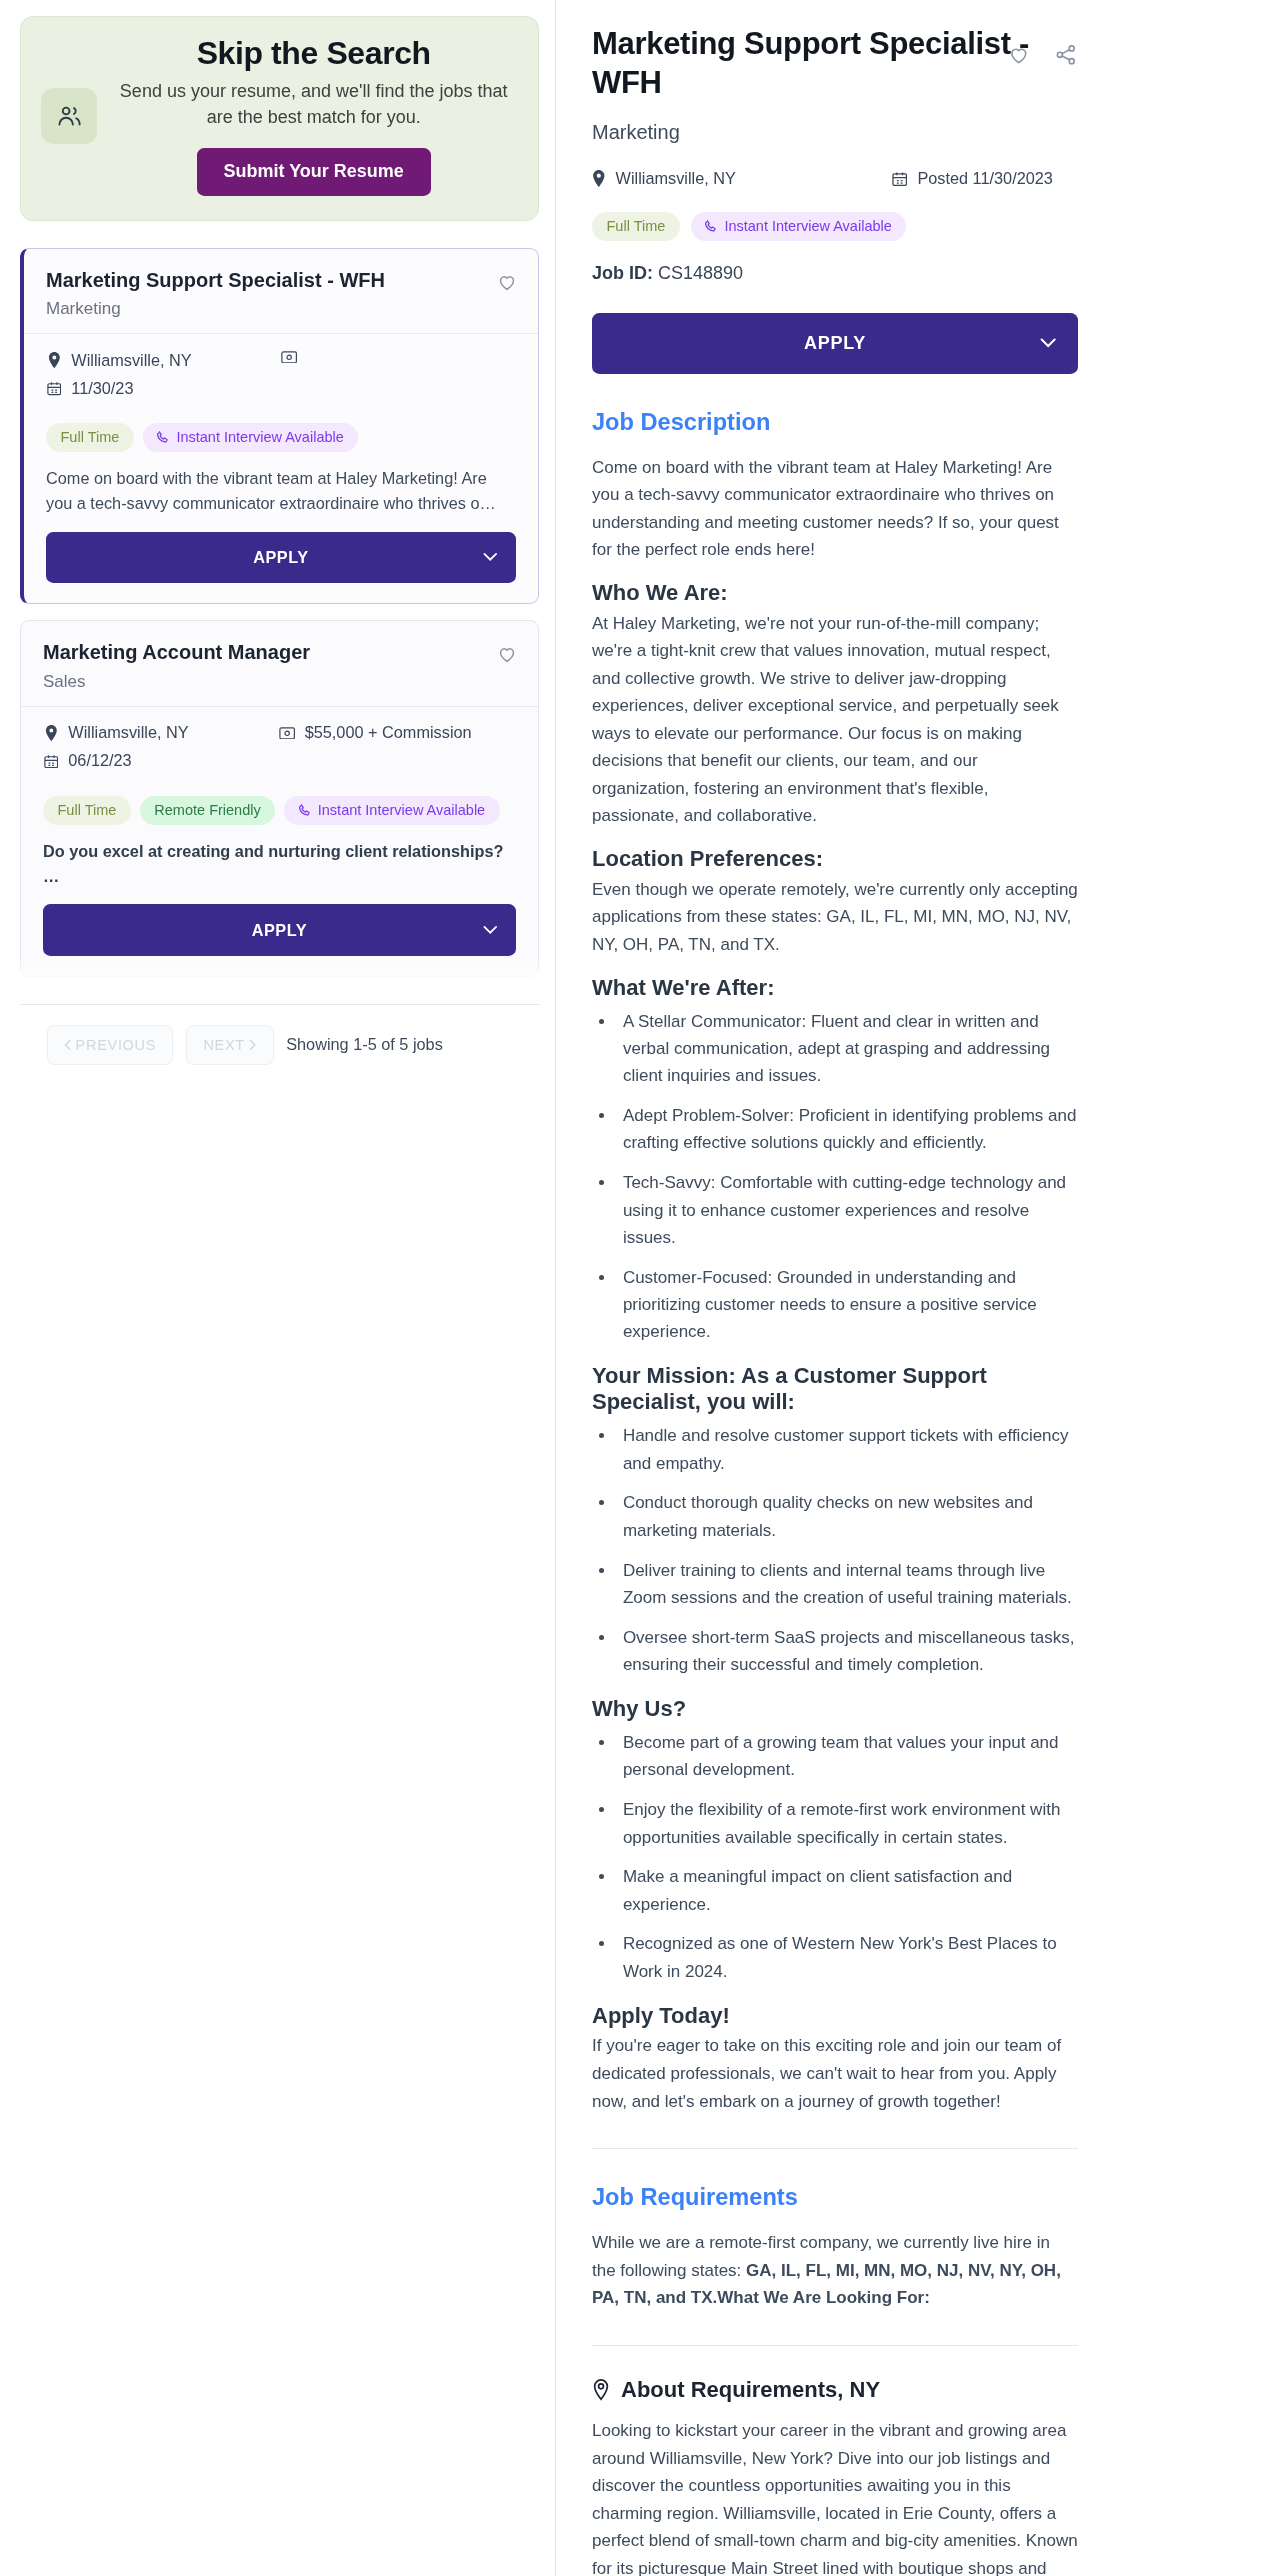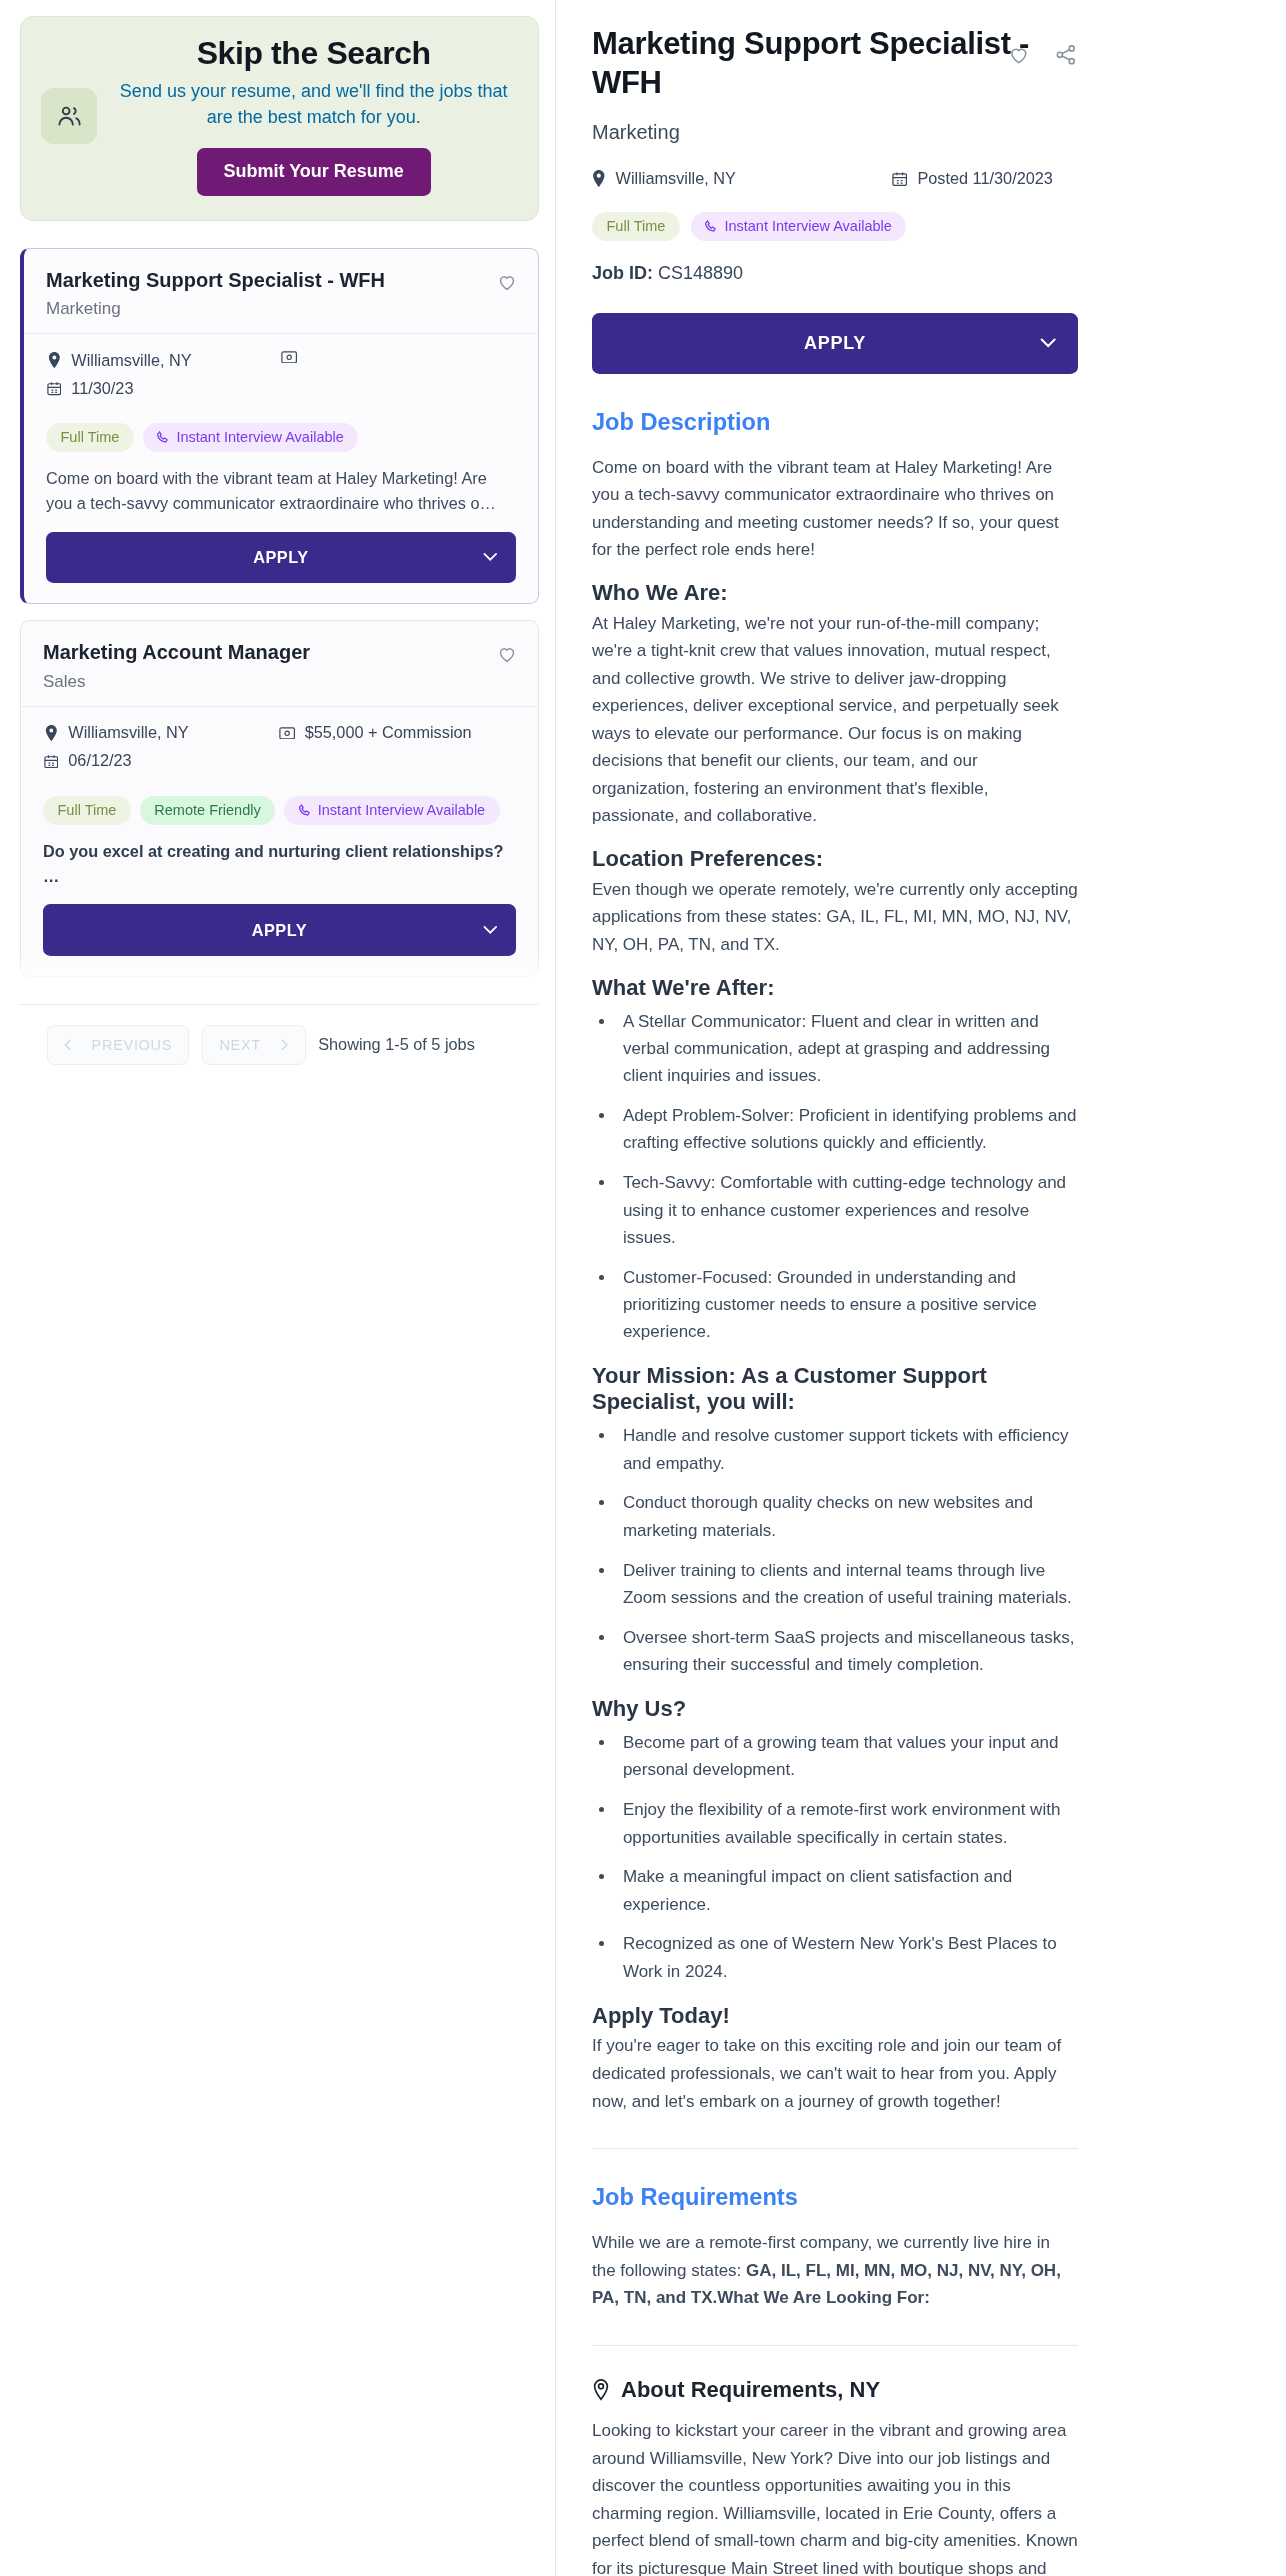--- a/index.html
+++ b/index.html
@@ -45,21 +45,21 @@
     font-size: 32px;
     font-weight: bold;
     color: #111820;
     letter-spacing: -0.4px;
     margin-bottom: 5.4px;
     text-align: center;
   }
   .promo-sub {
     font-size: 18px;
     line-height: 1.45;
-    color: #0369a1;
+    color: #404040;
     text-align: center;
     margin-bottom: 18px;
   }
   .promo-btn-wrap { display: flex; justify-content: center; }
   .btn-primary {
     background: #701a75;
     color: #ffffff;
     border: none;
     border-radius: 7.3px;
     font-size: 18px;
@@ -182,21 +182,21 @@
   .page-btn {
     border: 0.9px solid #eceef1;
     background: #fafbfc;
     color: #d3d7dd;
     border-radius: 7.3px;
     font-size: 14.5px;
     letter-spacing: 0.7px;
     padding: 11px 16.3px;
     display: inline-flex;
     align-items: center;
-    gap: 20px;
+    gap: 4px;
     cursor: default;
     font-family: "Liberation Sans", sans-serif;
   }
   .showing-text { font-size: 16.3px; color: #3d4b5c; }
 
   
   .right-col {
     flex: 1;
     padding: 25.4px 64px 36px 36px;
   }

